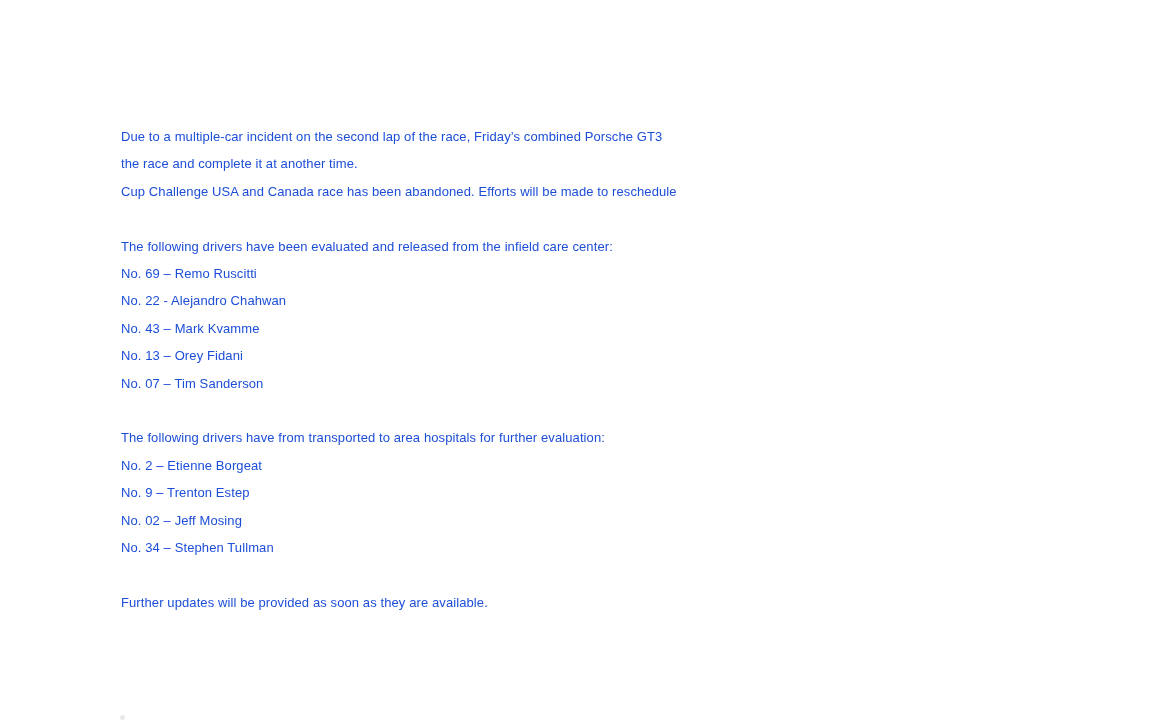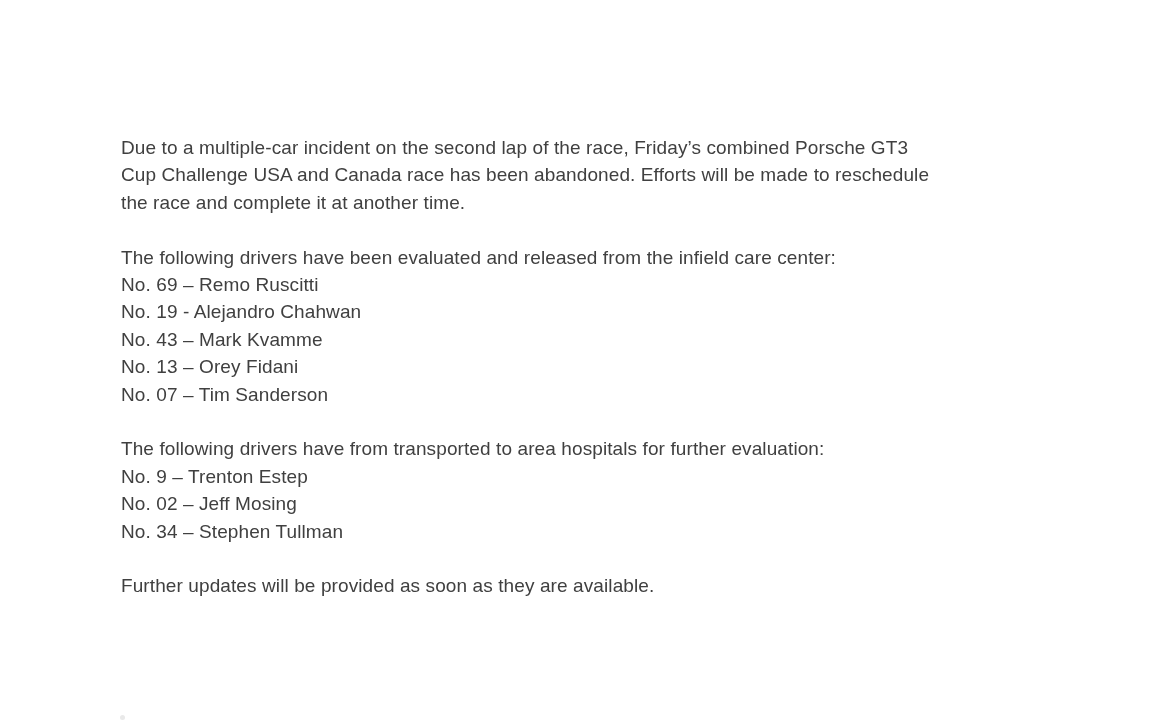--- a/index.html
+++ b/index.html
@@ -12,24 +12,24 @@
   }
   .page {
     position: relative;
     width: 1176px;
     height: 724px;
     background: #ffffff;
   }
   .doc-content {
     position: absolute;
     left: 121px;
-    top: 134px;
+    top: 123px;
     width: 960px;
-    color: #404040;
-    font-size: 19px;
+    color: #1d4ed8;
+    font-size: 13px;
     line-height: 27.4px;
     letter-spacing: 0.1px;
   }
   .para { margin-bottom: 27.4px; }
   .para:last-child { margin-bottom: 0; margin-top: 6px; }
   .line { white-space: pre; }
   .stray-mark {
     position: absolute;
     left: 120px;
     top: 715px;
@@ -40,35 +40,36 @@
   }
 </style>
 </head>
 <body>
 
 <div class="page">
   <div class="doc-content">
 
     <div class="para">
       <div class="line">Due to a multiple-car incident on the second lap of the race, Friday’s combined Porsche GT3</div>
+      <div class="line">the race and complete it at another time.</div>
       <div class="line">Cup Challenge USA and Canada race has been abandoned. Efforts will be made to reschedule</div>
-      <div class="line">the race and complete it at another time.</div>
     </div>
 
     <div class="para">
       <div class="line">The following drivers have been evaluated and released from the infield care center:</div>
       <div class="line">No. 69 – Remo Ruscitti</div>
-      <div class="line">No. 19 - Alejandro Chahwan</div>
+      <div class="line">No. 22 - Alejandro Chahwan</div>
       <div class="line">No. 43 – Mark Kvamme</div>
       <div class="line">No. 13 – Orey Fidani</div>
       <div class="line">No. 07 – Tim Sanderson</div>
     </div>
 
     <div class="para">
       <div class="line">The following drivers have from transported to area hospitals for further evaluation:</div>
+      <div class="line">No. 2 – Etienne Borgeat</div>
       <div class="line">No. 9 – Trenton Estep</div>
       <div class="line">No. 02 – Jeff Mosing</div>
       <div class="line">No. 34 – Stephen Tullman</div>
     </div>
 
     <div class="para">
       <div class="line">Further updates will be provided as soon as they are available.</div>
     </div>
 
   </div>

